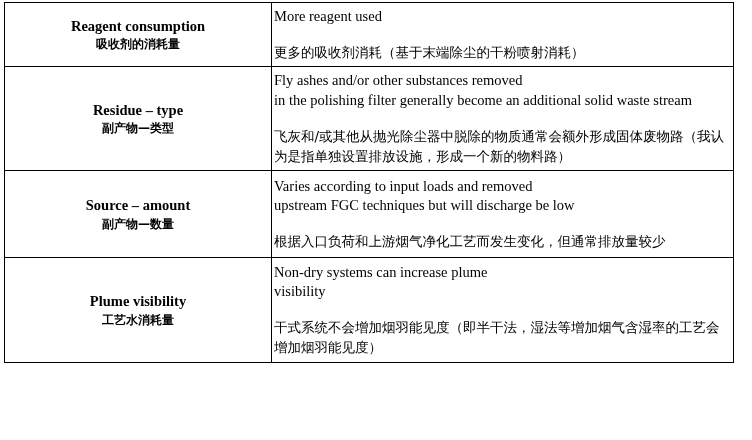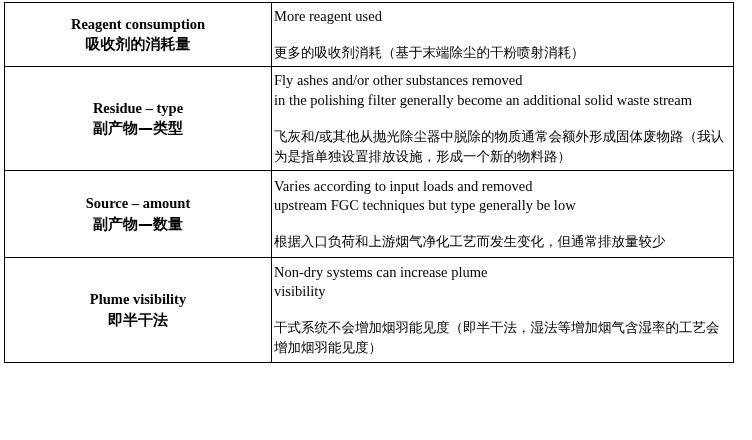--- a/index.html
+++ b/index.html
@@ -41,21 +41,21 @@
   td.label-cell .en {
     display: block;
     font-family: "Liberation Serif", serif;
     font-weight: bold;
     font-size: 14.5px;
   }
   td.label-cell .zh {
     display: block;
     font-family: "DejaVu Sans", sans-serif;
     font-weight: bold;
-    font-size: 15px;
+    font-size: 12px;
     margin-top: 2px;
   }
   td.content-cell {
     text-align: left;
     font-size: 14.5px;
     line-height: 1.32;
   }
   td.content-cell .en-line {
     display: block;
     font-family: "Liberation Serif", serif;
@@ -116,29 +116,29 @@
         </td>
       </tr>
 
       <tr class="row-r4">
         <td class="label-cell">
           <span class="en">Source – amount</span>
           <span class="zh">副产物—数量</span>
         </td>
         <td class="content-cell">
           <span class="en-line">Varies according to input loads and removed</span>
-          <span class="en-line">upstream FGC techniques but type generally be low</span>
+          <span class="en-line">upstream FGC techniques but will discharge be low</span>
           <span class="zh-line">根据入口负荷和上游烟气净化工艺而发生变化，但通常排放量较少</span>
         </td>
       </tr>
 
       <tr class="row-r5">
         <td class="label-cell">
           <span class="en">Plume visibility</span>
-          <span class="zh">即半干法</span>
+          <span class="zh">工艺水消耗量</span>
         </td>
         <td class="content-cell">
           <span class="en-line">Non-dry systems can increase plume</span>
           <span class="en-line">visibility</span>
           <span class="zh-line">干式系统不会增加烟羽能见度（即半干法，湿法等增加烟气含湿率的工艺会增加烟羽能见度）</span>
         </td>
       </tr>
     </tbody>
   </table>
 

